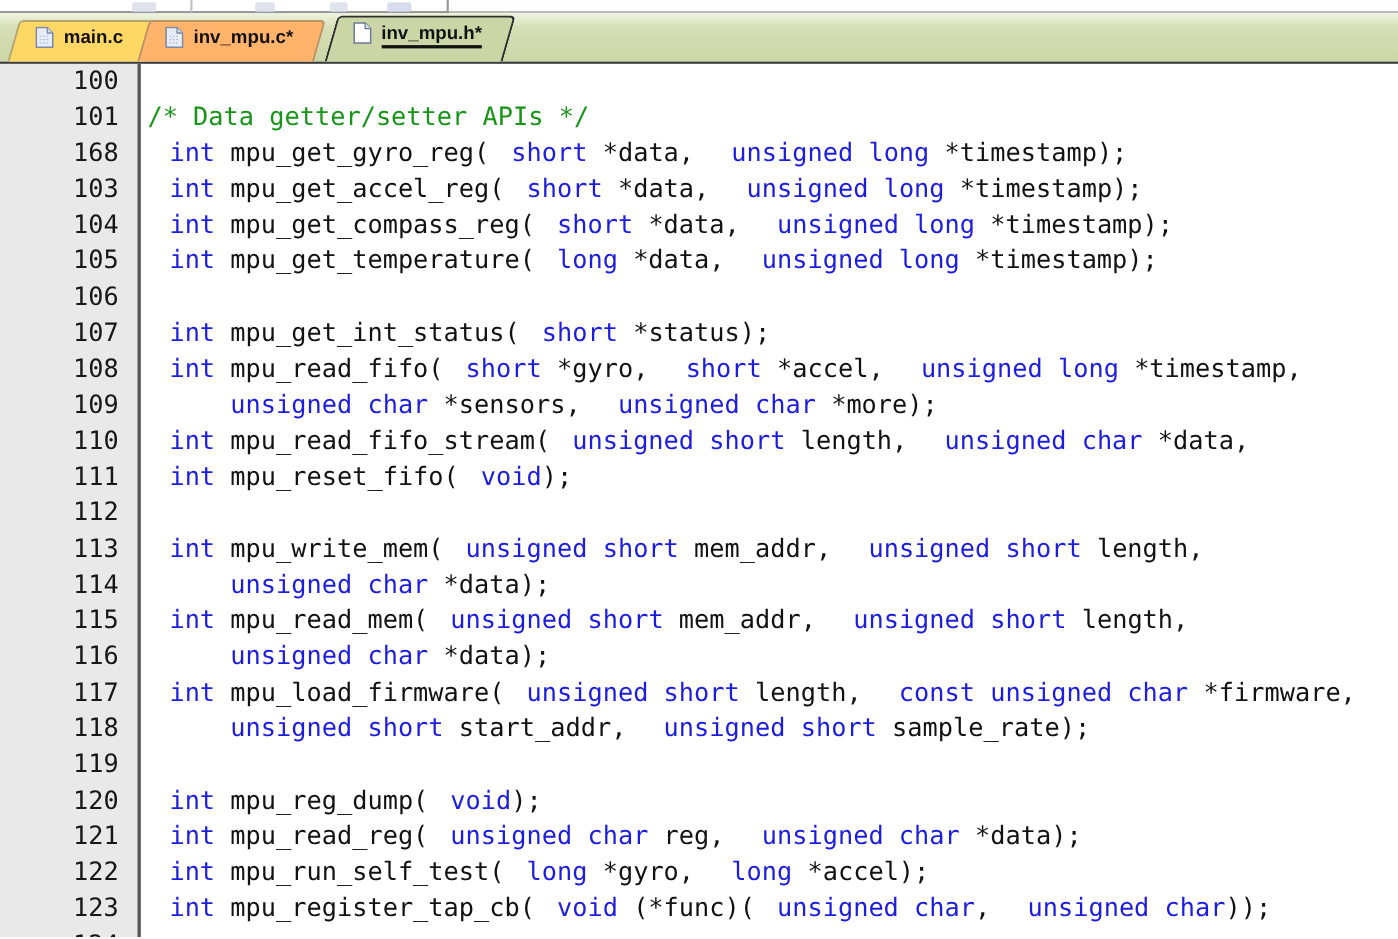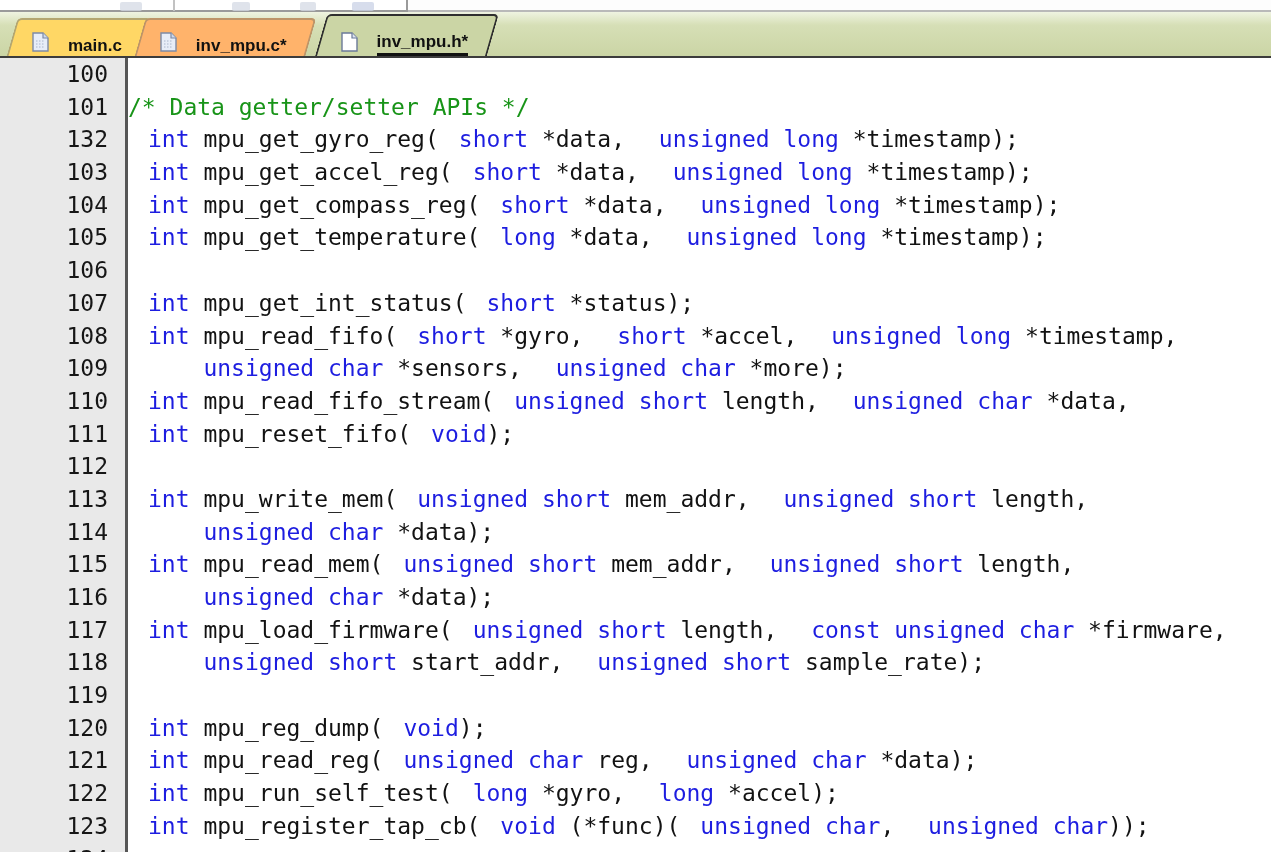--- a/index.html
+++ b/index.html
@@ -14,36 +14,36 @@
   .top-sep   { position:absolute; left:173px; top:0; width:2px; height:11px; background:#c2c2c2; }
   .blob      { position:absolute; top:2px; height:9px; background:#d4d9e4; opacity:.75; border-radius:2px; }
   .b1 { left:120px; width:22px; } .b2 { left:232px; width:18px; }
   .b3 { left:300px; width:16px; } .b4 { left:352px; width:22px; background:#c9d2e6; }
 
   
   .tabbar { position:relative; height:46px;
             background:linear-gradient(#eff3e1 0%, #d6dfb6 30%, #cbd5a5 100%);
             border-bottom:2px solid #3c3c3c;
             display:flex; align-items:flex-end; padding-left:12px; }
-  .tab { position:relative; height:38px; display:flex; align-items:flex-end;
-         gap:19px; padding:0 24px 0 20px; cursor:default; }
+  .tab { position:relative; height:38px; display:flex; align-items:flex-start;
+         gap:9px; padding:6px 24px 0 20px; cursor:default; }
   .tab .tbg { position:absolute; inset:0; transform:skewX(-16deg);
               border-radius:5px 5px 0 0; z-index:0; }
   .tab > .ticon, .tab > .tlabel { position:relative; z-index:1; }
   .tab-main   { z-index:1; }
   .tab-main .tbg   { background:#ffd765; border:2px solid #b3a671; border-bottom:none; }
   .tab-invc   { z-index:2; margin-left:-6px; }
   .tab-invc .tbg   { background:#ffb36b; border:2px solid #bd9468; border-bottom:none; }
   .tab-invh   { z-index:3; margin-left:10px; height:42px; }
   .tab-invh .tbg   { background:#cbd5a5; border:2px solid #2f2f2f; border-bottom:none; }
   .tlabel { font-size:17px; font-weight:bold; color:#111; white-space:nowrap; }
   .tab-invh .tlabel { border-bottom:3px solid #111; padding-bottom:1px; }
 
   
-  .editor { display:flex; height:794px; overflow:hidden; background:#fff; }
+  .editor { display:flex; height:794px; overflow:hidden; background:#fff;gap:6px; }
   .gutter { width:128px; background:#e9e9e9; overflow:hidden;
             border-right:3px solid #565656; flex:none;
             font-family:"DejaVu Sans Mono", monospace; font-size:23px; }
   .gutter .ln { height:32.7px; line-height:32.7px; text-align:right;
                 padding-right:17px; color:#161616; }
   .codearea { flex:1; overflow:hidden; padding-left:0;
               font-family:"DejaVu Sans Mono", monospace; font-size:23px; }
   .cl { height:32.7px; line-height:32.7px; white-space:pre; }
   .seg-k { color:var(--kw,#1d1de0);margin-left:20px; }
   .seg-p { color:#121212; }
@@ -94,21 +94,21 @@
       </svg>
     </span>
     <span class="tlabel">inv_mpu.h*</span>
   </div>
 </div>
 
 <div class="editor">
   <div class="gutter" id="gutter">
       <div class="ln">100</div>
       <div class="ln">101</div>
-      <div class="ln">132</div>
+      <div class="ln">168</div>
       <div class="ln">103</div>
       <div class="ln">104</div>
       <div class="ln">105</div>
       <div class="ln">106</div>
       <div class="ln">107</div>
       <div class="ln">108</div>
       <div class="ln">109</div>
       <div class="ln">110</div>
       <div class="ln">111</div>
       <div class="ln">112</div>

